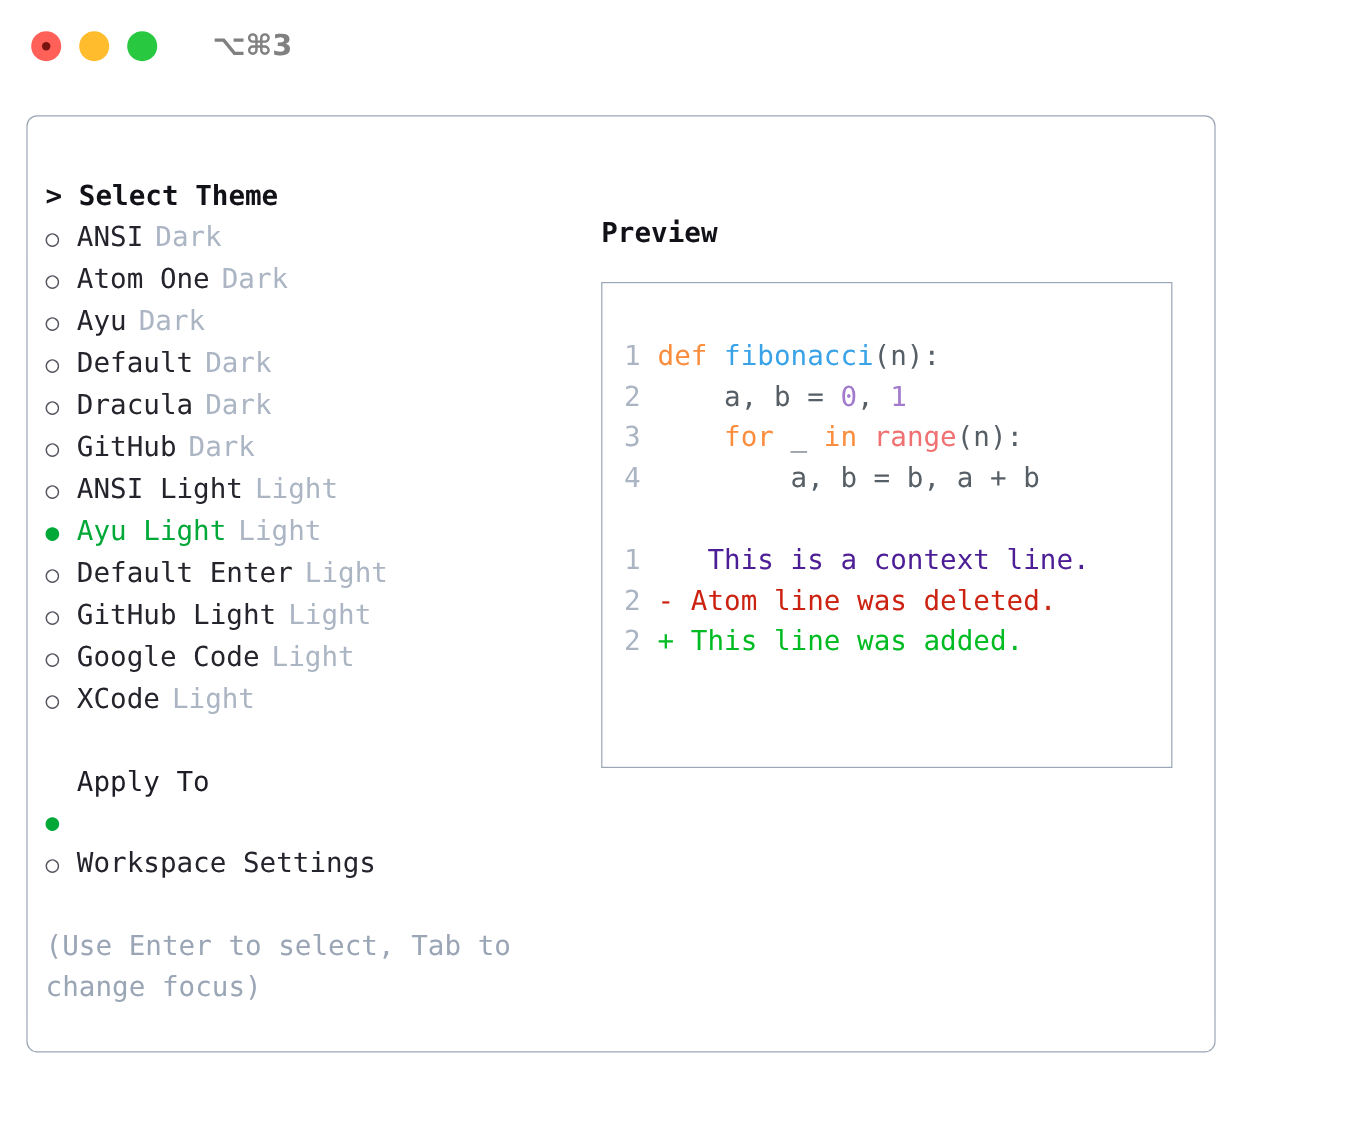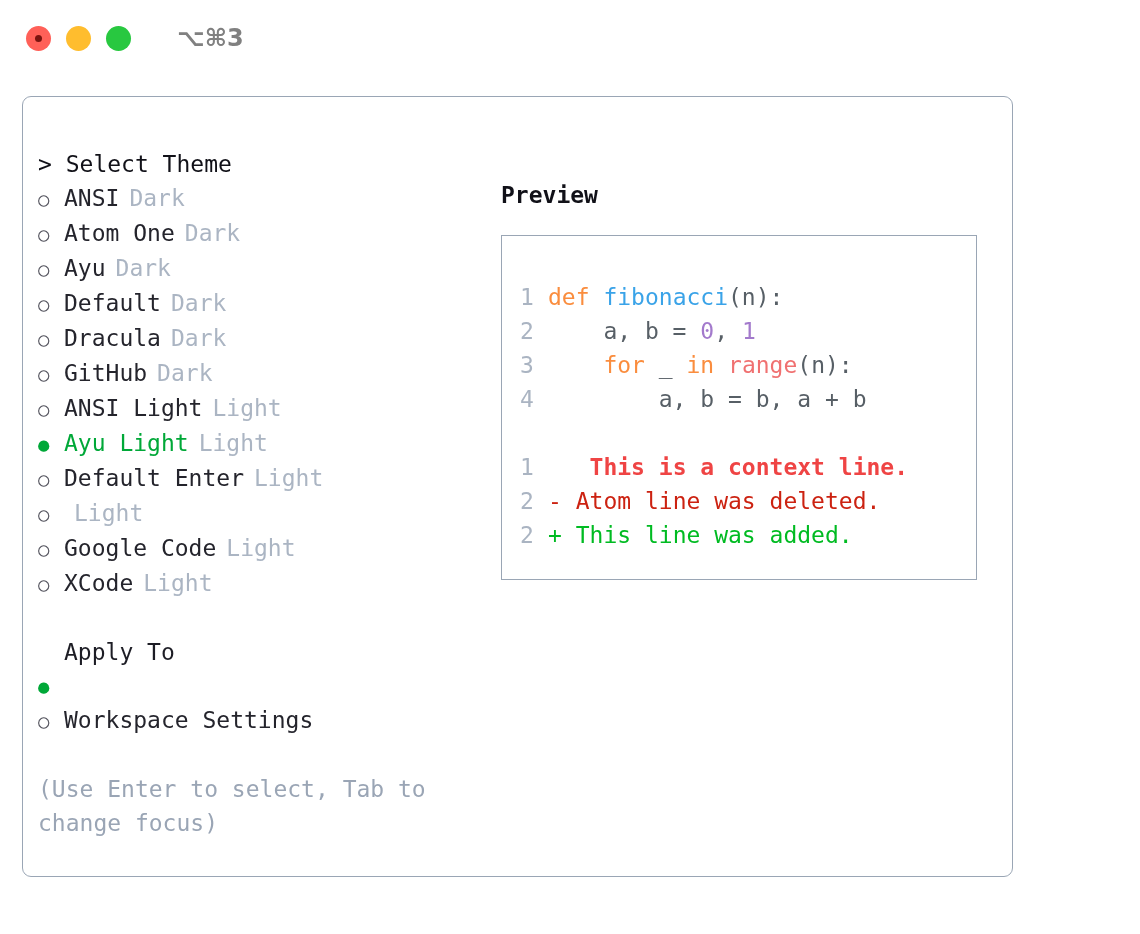--- a/index.html
+++ b/index.html
@@ -88,21 +88,21 @@
 
   
   .left-col {
     position: absolute;
     left: 15px;
     top: 50px;
     width: 460px;
   }
   .section-title {
     font-size: 23px;
-    font-weight: normal;
+    font-weight: bold;
     color: #111118;
     line-height: 34px;
     white-space: pre;
   }
   .opt-row {
     display: flex;
     align-items: baseline;
     font-size: 23px;
     line-height: 34px;
     white-space: pre;
@@ -150,21 +150,21 @@
   }
   .preview-title {
     font-size: 23px;
     font-weight: bold;
     color: #111118;
     line-height: 34px;
   }
   .preview-box {
     margin-top: 23px;
     width: 476px;
-    height: 345px;
+    height: 405px;
     border: 1.6px solid #9aa6b5;
     box-sizing: border-box;
     background: #ffffff;
     padding: 44px 0 12px 18px;
   }
   .code-line {
     font-size: 23px;
     line-height: 34px;
     white-space: pre;
   }
@@ -174,21 +174,21 @@
     width: 28px;
   }
   .blank-line { height: 34px; }
 
   .tok-kw   { color: #fa8d3e; }
   .tok-fn   { color: #3aa3e8; }
   .tok-num  { color: #a37acc; }
   .tok-call { color: #f07171; }
   .tok-txt  { color: #575f66; }
 
-  .diff-ctx { color: #ef4444; font-weight: bold; }
+  .diff-ctx { color: #4c1d95; }
   .diff-del { color: #cc2211; }
   .diff-add { color: #00bb22; }
 </style>
 </head>
 <body>
 
 <div class="window">
 
   <div class="titlebar">
     <div class="lights">
@@ -207,21 +207,21 @@
         <div id="theme-list">
             <div class="opt-row"><span class="marker">○</span><span class="opt-name">ANSI</span><span class="opt-variant">Dark</span></div>
             <div class="opt-row"><span class="marker">○</span><span class="opt-name">Atom One</span><span class="opt-variant">Dark</span></div>
             <div class="opt-row"><span class="marker">○</span><span class="opt-name">Ayu</span><span class="opt-variant">Dark</span></div>
             <div class="opt-row"><span class="marker">○</span><span class="opt-name">Default</span><span class="opt-variant">Dark</span></div>
             <div class="opt-row"><span class="marker">○</span><span class="opt-name">Dracula</span><span class="opt-variant">Dark</span></div>
             <div class="opt-row"><span class="marker">○</span><span class="opt-name">GitHub</span><span class="opt-variant">Dark</span></div>
             <div class="opt-row"><span class="marker">○</span><span class="opt-name">ANSI Light</span><span class="opt-variant">Light</span></div>
             <div class="opt-row selected"><span class="marker sel">●</span><span class="opt-name">Ayu Light</span><span class="opt-variant">Light</span></div>
             <div class="opt-row"><span class="marker">○</span><span class="opt-name">Default Enter</span><span class="opt-variant">Light</span></div>
-            <div class="opt-row"><span class="marker">○</span><span class="opt-variant">Light</span></div>
+            <div class="opt-row"><span class="marker">○</span><span class="opt-name">GitHub Light</span><span class="opt-variant">Light</span></div>
             <div class="opt-row"><span class="marker">○</span><span class="opt-name">Google Code</span><span class="opt-variant">Light</span></div>
             <div class="opt-row"><span class="marker">○</span><span class="opt-name">XCode</span><span class="opt-variant">Light</span></div>
           </div>
         <div class="spacer-line"></div>
         <div class="subsection-title">Apply To</div>
         <div id="apply-list">
             <div class="opt-row selected"><span class="marker sel">●</span></div>
             <div class="opt-row"><span class="marker">○</span><span class="opt-name">Workspace Settings</span></div>
           </div>
         <div class="spacer-line"></div>

